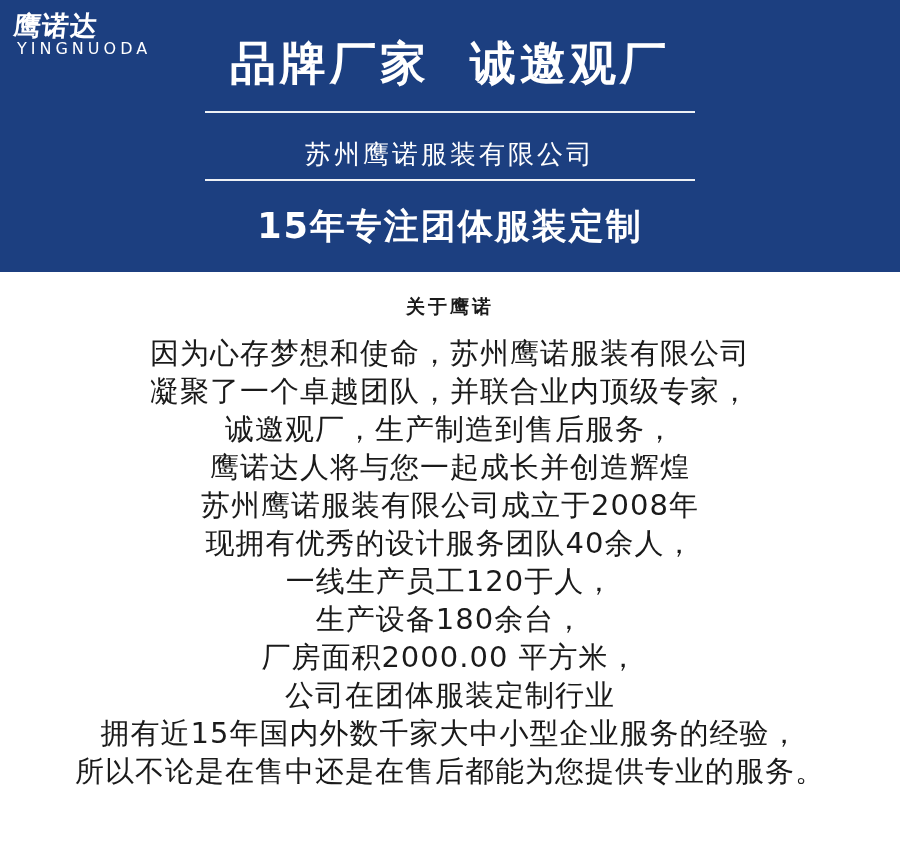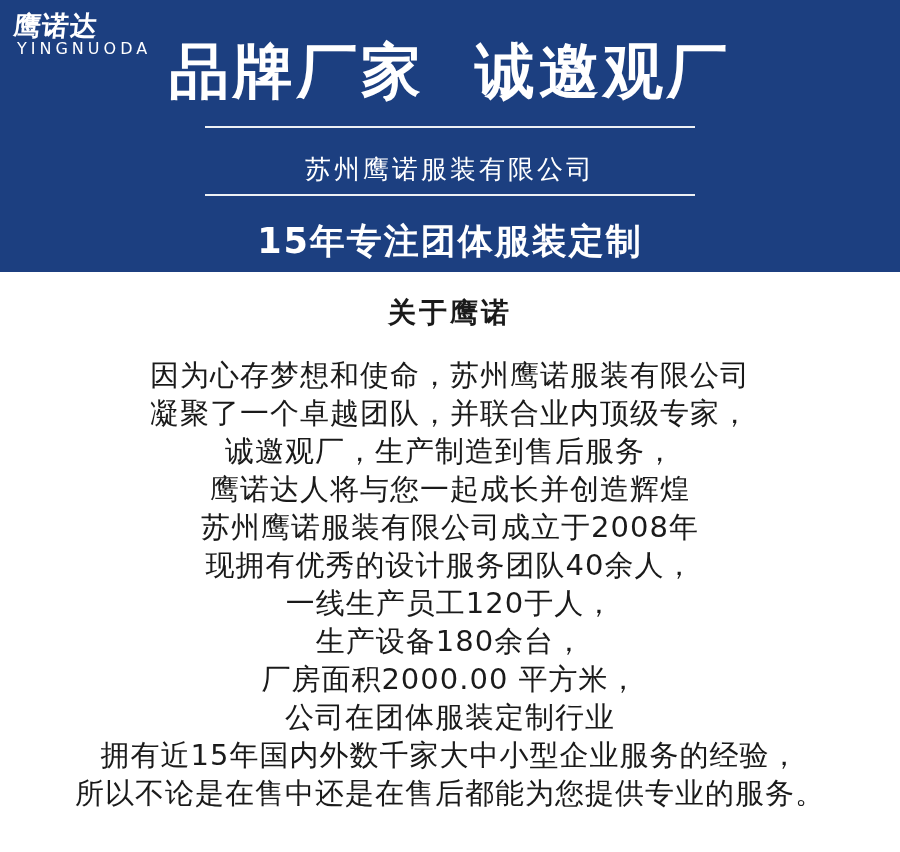--- a/index.html
+++ b/index.html
@@ -64,21 +64,21 @@
     flex-direction: column;
     align-items: center;
     justify-content: flex-start;
     padding-top: 38px;
     box-sizing: border-box;
   }
   .banner-title {
     color: #ffffff;
     font-family: "DejaVu Sans", sans-serif;
     font-weight: bold;
-    font-size: 60px;
+    font-size: 46px;
     letter-spacing: 4px;
     line-height: 1.1;
     white-space: pre;
   }
   .rule-wrap {
     width: 490px;
     margin-top: 22px;
     display: flex;
     flex-direction: column;
     align-items: center;
@@ -109,24 +109,24 @@
   
   .content {
     width: 900px;
     padding-top: 22px;
     box-sizing: border-box;
     text-align: center;
   }
   .content-title {
     font-family: "DejaVu Sans", sans-serif;
     font-weight: bold;
-    font-size: 28px;
+    font-size: 19px;
     color: #1a1a1a;
     letter-spacing: 3px;
-    margin-bottom: 24px;
+    margin-bottom: 14px;
     text-align: center;
   }
   .content-lines {
     display: block;
   }
   .content-line {
     font-family: "DejaVu Sans", sans-serif;
     font-size: 29px;
     color: #1a1a1a;
     line-height: 38px;

